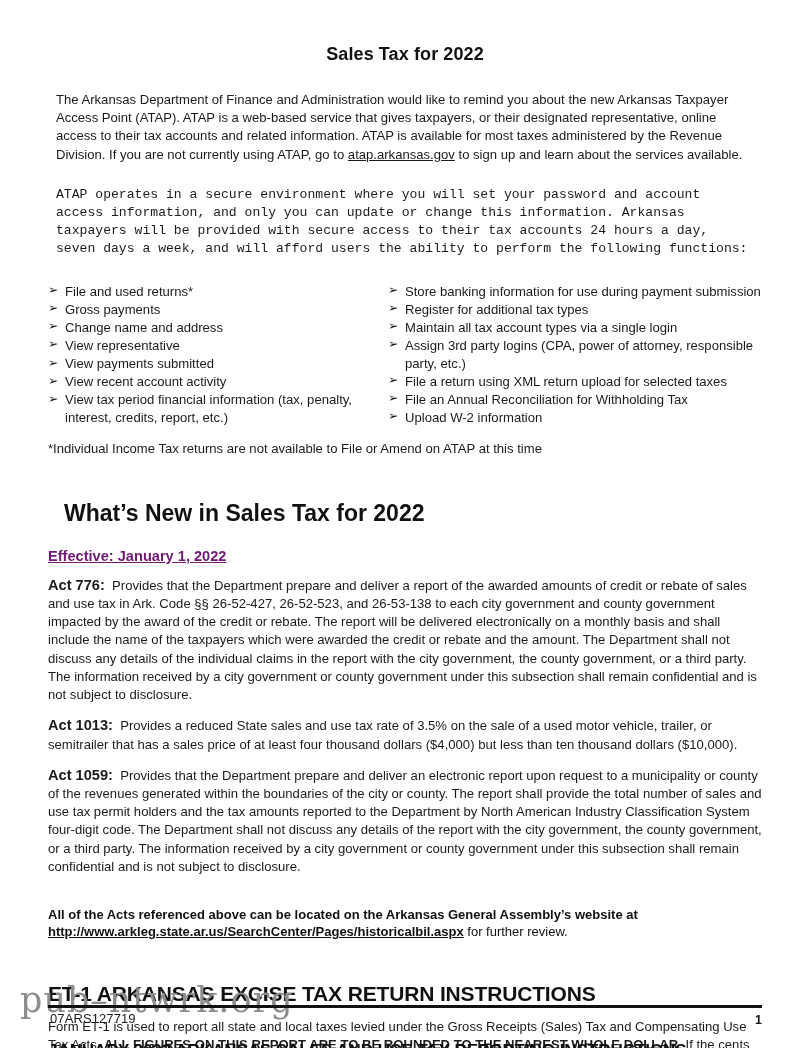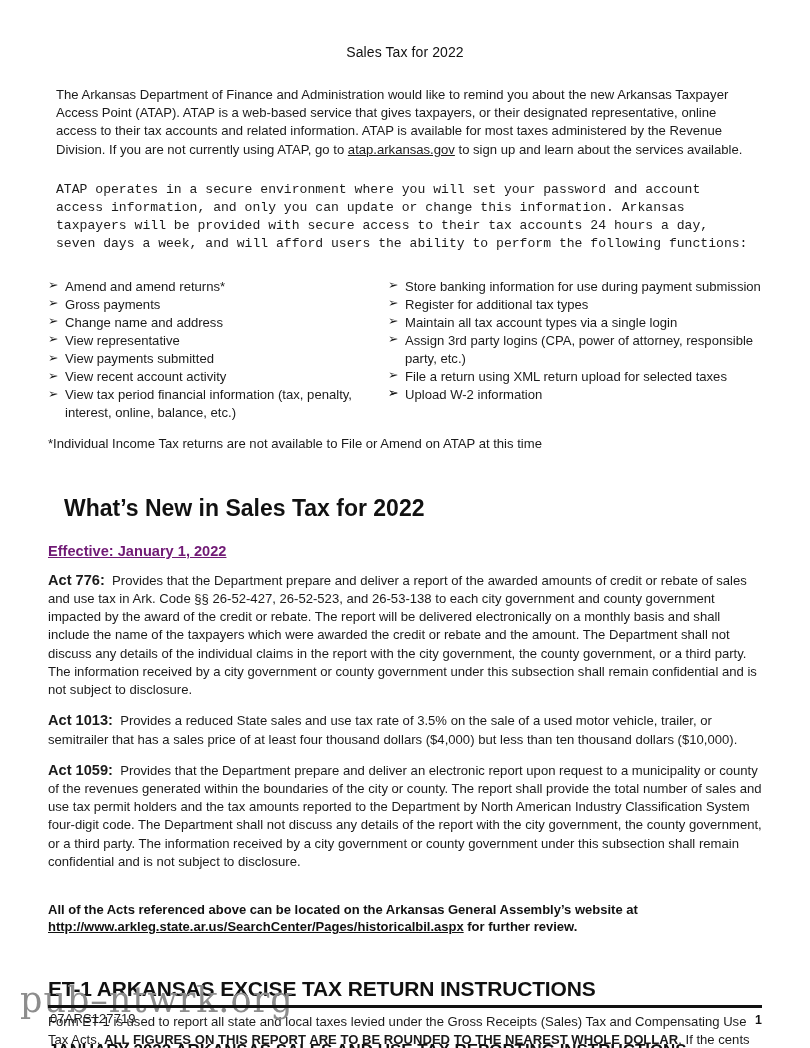--- a/index.html
+++ b/index.html
@@ -21,22 +21,22 @@
   .content {
     position: absolute;
     left: 48px;
     top: 0;
     width: 714px;
   }
 
   
   .doc-title {
     text-align: center;
-    font-size: 14px;
-    font-weight: normal;
+    font-size: 18px;
+    font-weight: bold;
     letter-spacing: 0.1px;
     margin: 0;
     padding-top: 44px;
     color: #111;
   }
 
   
   .para {
     font-size: 13.1px;
     line-height: 18.2px;
@@ -118,21 +118,21 @@
   }
 
   .acts-ref {
     font-size: 13px;
     line-height: 17.5px;
     font-weight: bold;
     padding-top: 30px;
     color: #111;
   }
   .acts-ref .url { text-decoration: underline; }
-  .acts-ref .tail { font-weight: bold; }
+  .acts-ref .tail { font-weight: normal; }
 
   
   .h-et1 {
     font-size: 21px;
     font-weight: bold;
     letter-spacing: -0.15px;
     margin: 0;
     padding-top: 41px;
     color: #111;
   }
@@ -220,37 +220,37 @@
 
     <h1 class="doc-title">Sales Tax for 2022</h1>
 
     <p class="para intro"><span>The Arkansas Department of Finance and Administration would like to remind you about the new Arkansas Taxpayer Access Point (ATAP). ATAP is a web-based service that gives taxpayers, or their designated representative, online access to their tax accounts and related information. ATAP is available for most taxes administered by the Revenue Division. If you are not currently using ATAP, go to </span><span class="u">atap.arkansas.gov</span><span> to sign up and learn about the services available.</span></p>
 
     <p class="para gap">ATAP operates in a secure environment where you will set your password and account access information, and only you can update or change this information. Arkansas taxpayers will be provided with secure access to their tax accounts 24 hours a day, seven days a week, and will afford users the ability to perform the following functions:</p>
 
     <div class="bullets">
       <div class="col-left">
         <ul class="arrowlist">
-          <li><span class="arrow">➢</span><span>Amend and amend returns*</span></li>
+          <li><span class="arrow">➢</span><span>File and used returns*</span></li>
           <li><span class="arrow">➢</span><span>Gross payments</span></li>
           <li><span class="arrow">➢</span><span>Change name and address</span></li>
           <li><span class="arrow">➢</span><span>View representative</span></li>
           <li><span class="arrow">➢</span><span>View payments submitted</span></li>
           <li><span class="arrow">➢</span><span>View recent account activity</span></li>
-          <li><span class="arrow">➢</span><span>View tax period financial information (tax, penalty, interest, online, balance, etc.)</span></li>
+          <li><span class="arrow">➢</span><span>View tax period financial information (tax, penalty, interest, credits, report, etc.)</span></li>
         </ul>
       </div>
       <div class="col-right">
         <ul class="arrowlist">
           <li><span class="arrow">➢</span><span>Store banking information for use during payment submission</span></li>
           <li><span class="arrow">➢</span><span>Register for additional tax types</span></li>
           <li><span class="arrow">➢</span><span>Maintain all tax account types via a single login</span></li>
           <li><span class="arrow">➢</span><span>Assign 3rd party logins (CPA, power of attorney, responsible party, etc.)</span></li>
           <li><span class="arrow">➢</span><span>File a return using XML return upload for selected taxes</span></li>
-          <li><span class="arrow">➢</span></li>
+          <li><span class="arrow">➢</span><span>File an Annual Reconciliation for Withholding Tax</span></li>
           <li><span class="arrow">➢</span><span>Upload W-2 information</span></li>
         </ul>
       </div>
     </div>
 
     <div class="footnote">*Individual Income Tax returns are not available to File or Amend on ATAP at this time</div>
 
     <h2 class="h-whatsnew">What’s New in Sales Tax for 2022</h2>
     <div class="h-effective">Effective: January 1, 2022</div>
 

